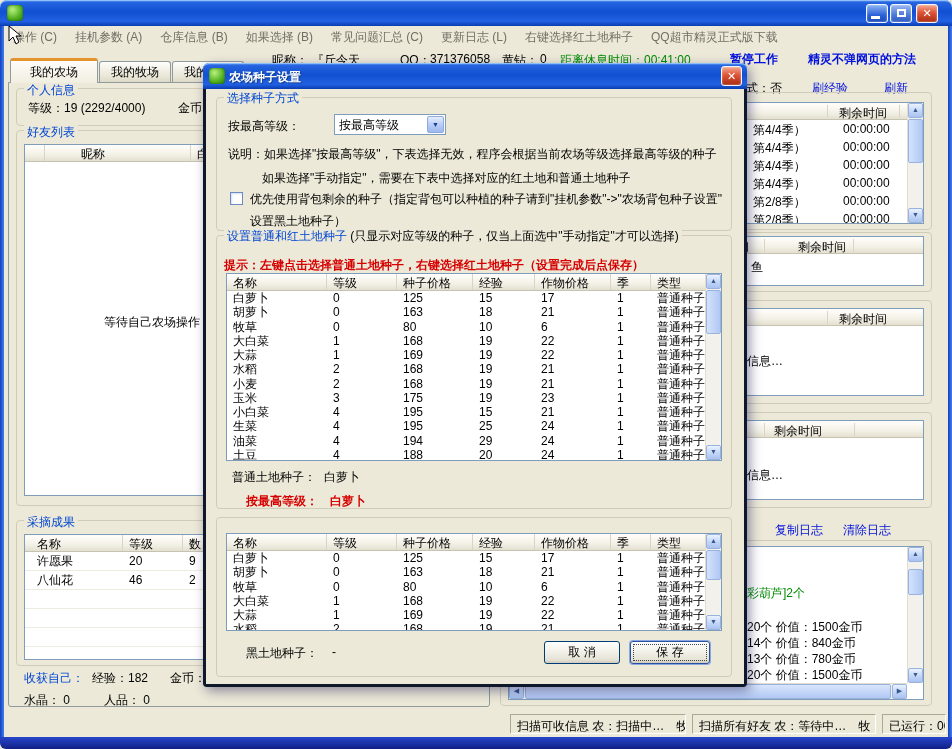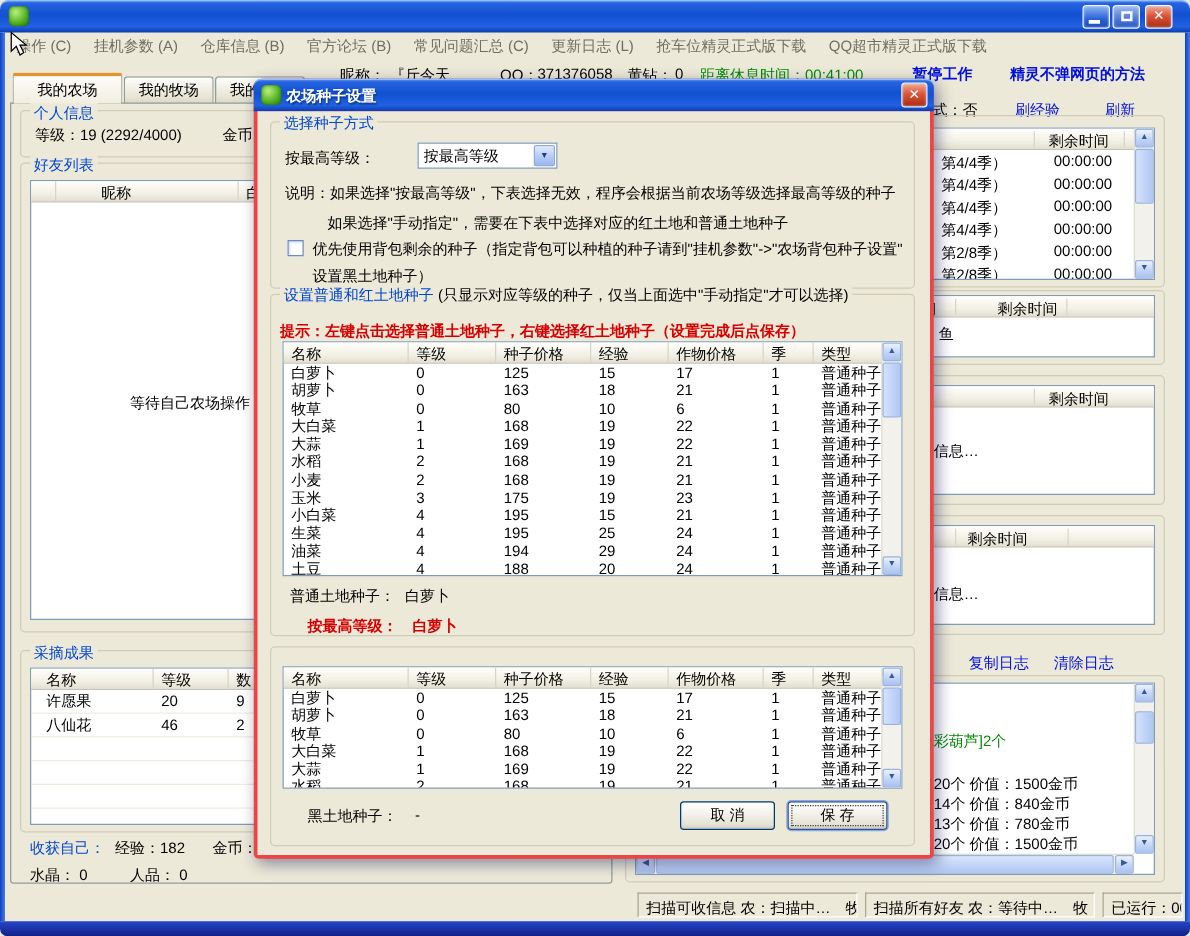--- a/index.html
+++ b/index.html
@@ -58,21 +58,21 @@
 .cb{width:13px;height:13px;background:#fff;border:1px solid #6a8cc3;box-shadow:inset 1px 1px 2px #d4ddee}
 
 .tab{position:absolute;border:1px solid #919b9c;border-bottom:none;border-radius:3px 3px 0 0;text-align:center;
   background:linear-gradient(#fdfdfc,#e9e6d5 70%,#dbd7c6)}
 .tab.active{background:linear-gradient(#fdfcf7,#f1eee1);border-top:3px solid #e5932c;z-index:3}
 .tabpage{left:8px;top:82px;width:482px;height:625px;border:1px solid #919b9c;border-radius:0 3px 3px 3px;background:#ece9d8}
 
 .rrow{position:relative;height:18px}
 .hdrsep{position:absolute;top:2px;width:1px;height:13px;background:#d8d5c6}
 
-.dlg{left:203px;top:63px;width:544px;height:624px;background:#ef4444;border-radius:7px 7px 4px 4px;
+.dlg{left:203px;top:63px;width:544px;height:624px;background:#0f172a;border-radius:7px 7px 4px 4px;
   box-shadow:3px 4px 12px rgba(20,20,80,.45);z-index:10}
 .dlg-title{position:absolute;left:0;top:0;right:0;height:26px;border-radius:6px 6px 0 0;
   background:linear-gradient(180deg,#6aa2f4 0%,#2563e0 10%,#1150d0 45%,#2161e2 82%,#0a3bb0 100%);
   box-shadow:inset 0 1px 0 #8fc0fa}
 .dlg-body{position:absolute;left:3px;top:26px;right:3px;bottom:3px;background:#ece9d8;overflow:hidden}
 
 .statusbar{left:4px;top:713px;width:944px;height:23px;background:#ece9d8}
 .ssec{position:absolute;top:1px;height:20px;border:1px solid;border-color:#aaa795 #fff #fff #aaa795;
   padding:3px 6px;white-space:nowrap;overflow:hidden}
 </style>
@@ -92,24 +92,24 @@
     <div class="abs wbtn close" style="left:916px;top:4px">✕</div>
   </div>
   <div class="abs sideborder" style="left:0"></div>
   <div class="abs sideborder" style="left:948px"></div>
   <div class="abs bottomborder"></div>
 
   <div class="abs menubar" id="menubar">
       <span class="mitem">操作 (C)</span>
       <span class="mitem">挂机参数 (A)</span>
       <span class="mitem">仓库信息 (B)</span>
-      <span class="mitem">官方论坛 (B)</span>
+      <span class="mitem">如果选择 (B)</span>
       <span class="mitem">常见问题汇总 (C)</span>
       <span class="mitem">更新日志 (L)</span>
-      <span class="mitem">抢车位精灵正式版下载</span>
+      <span class="mitem">右键选择红土地种子</span>
       <span class="mitem">QQ超市精灵正式版下载</span>
     </div>
 
   <svg class="abs" style="left:8px;top:25px;z-index:50" width="14" height="21">
     <polygon points="1,1 1,16 5,12 8,19 11,17 8,11 13,11" fill="#fff" stroke="#000" stroke-width="1"></polygon>
   </svg>
 
   <div class="abs nowrap" style="left:272px;top:52px">昵称：</div>
   <div class="abs nowrap" style="left:312px;top:52px">『斤今天</div>
   <div class="abs nowrap" style="left:400px;top:52px">QQ：</div>

